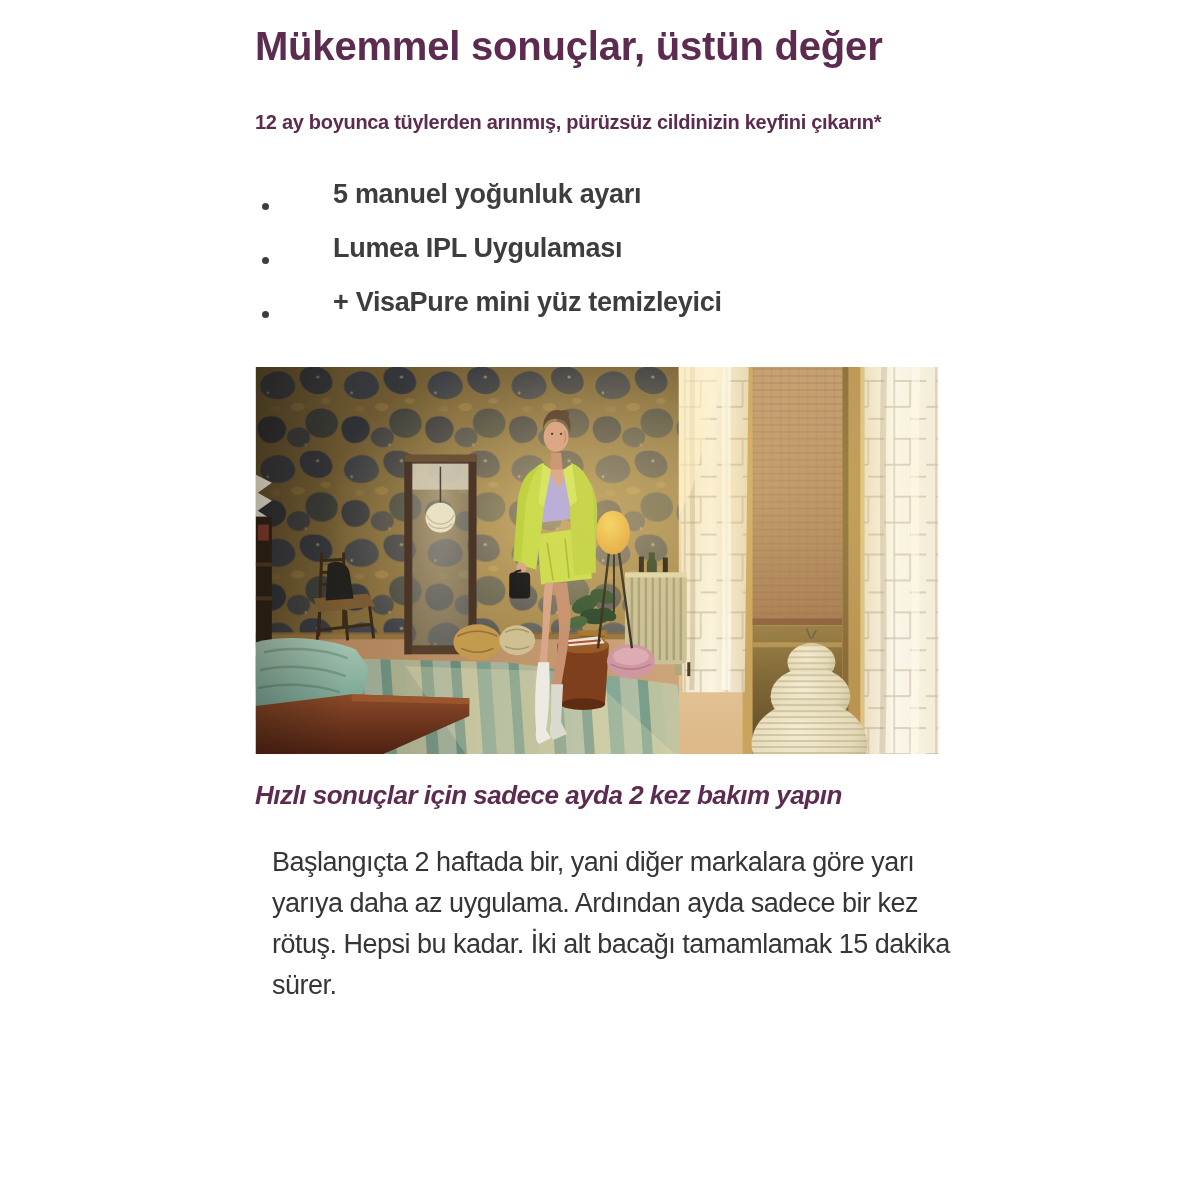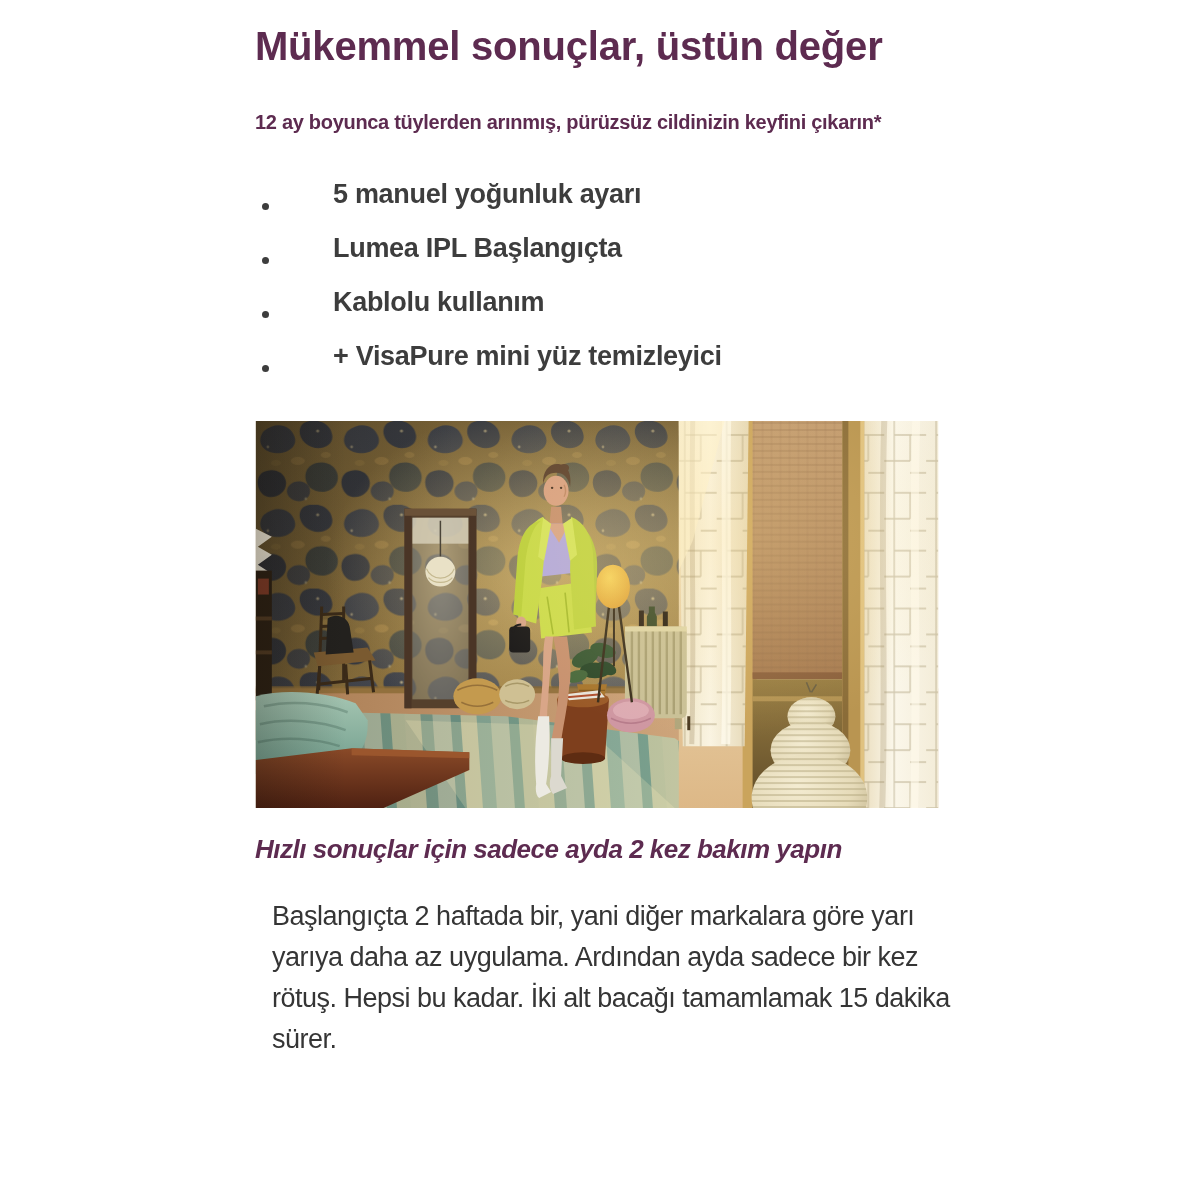--- a/index.html
+++ b/index.html
@@ -54,25 +54,21 @@
 
     <h2 class="subtitle">12 ay boyunca tüylerden arınmış, pürüzsüz cildinizin keyfini çıkarın*</h2>
 
     <ul class="features">
       <li>
         <span class="dot"></span>
         <span>5 manuel yoğunluk ayarı</span>
       </li>
       <li>
         <span class="dot"></span>
-        <span>Lumea IPL Başlangıçta</span>
-      </li>
-      <li>
-        <span class="dot"></span>
-        <span>Kablolu kullanım</span>
+        <span>Lumea IPL Uygulaması</span>
       </li>
       <li>
         <span class="dot"></span>
         <span>+ VisaPure mini yüz temizleyici</span>
       </li>
     </ul>
 
     <figure class="photo">
       <svg width="684" height="387" viewBox="0 0 684 388" xmlns="http://www.w3.org/2000/svg">
         <defs>

